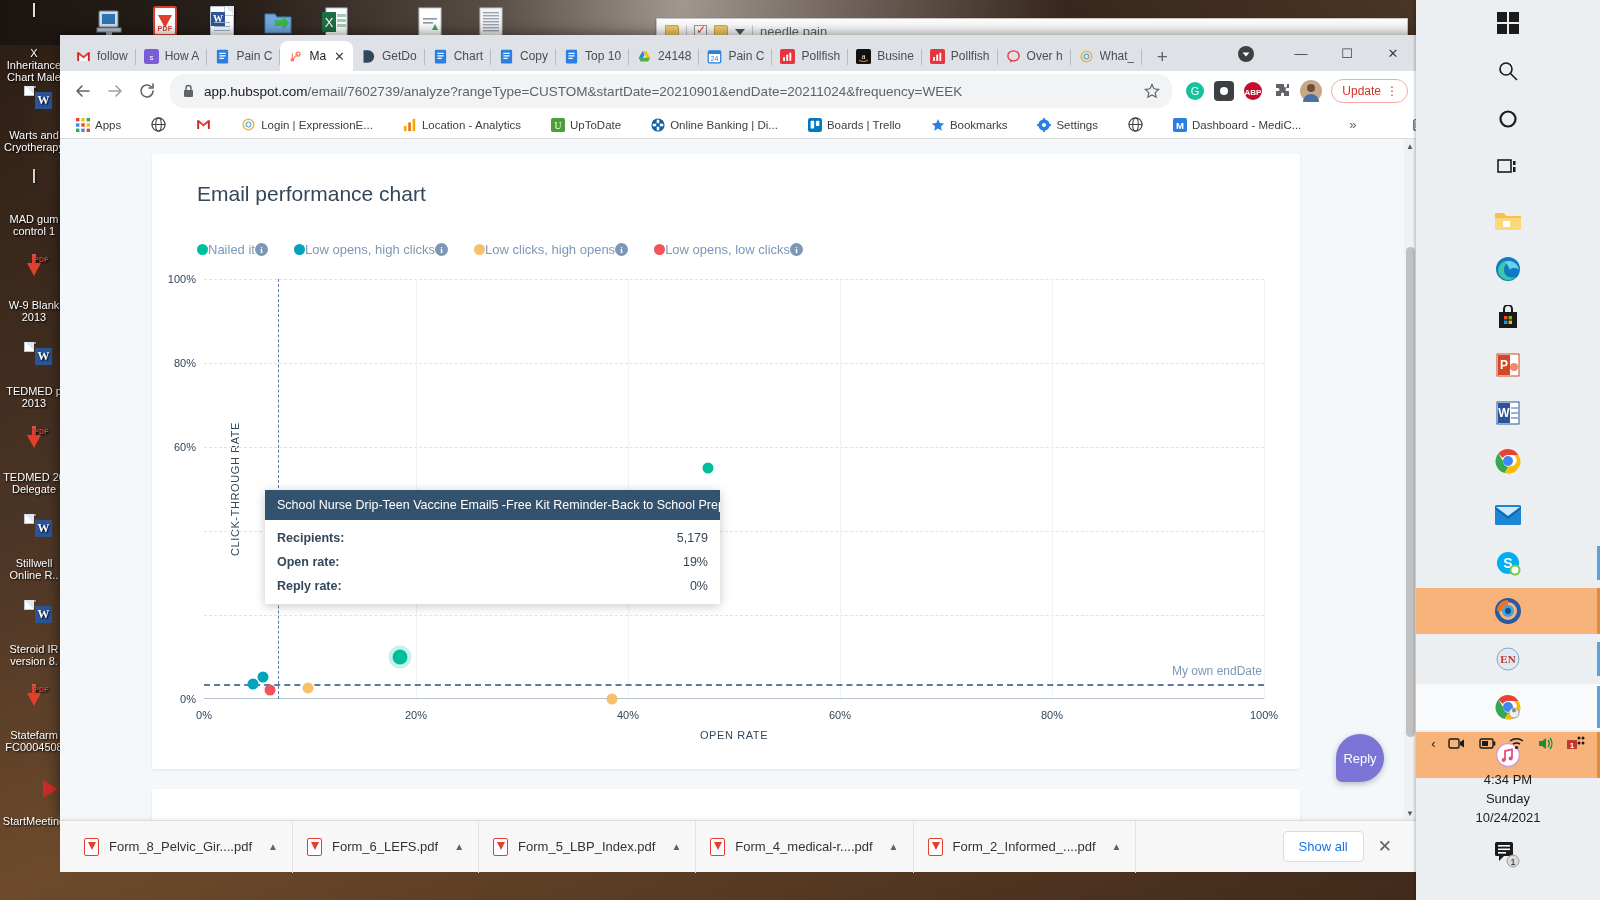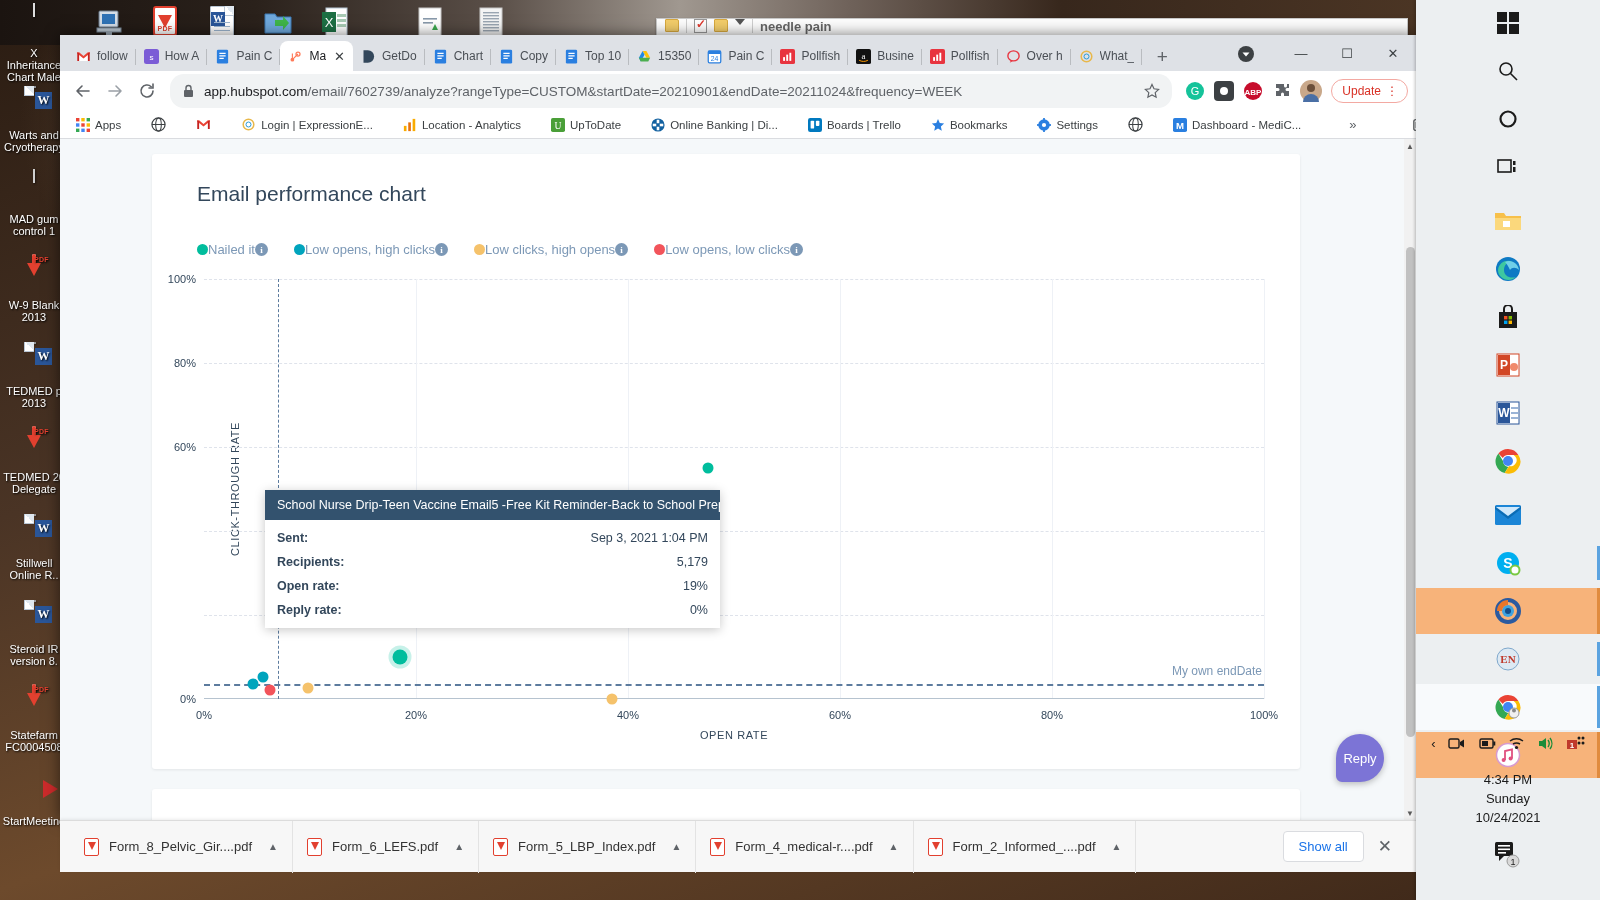--- a/index.html
+++ b/index.html
@@ -60,22 +60,22 @@
          position:relative; box-shadow:1px 1px 3px rgba(0,0,0,.6);}
   .starti:after{ content:""; position:absolute; left:9px; top:8px; width:0;height:0;
          border-left:15px solid #cc2b2b; border-top:9px solid transparent; border-bottom:9px solid transparent;}
 
   
   .topicon{ position:absolute; top:6px; width:34px; height:36px; }
 
   
   #deskbar{
     position:absolute; left:656px; top:18px; width:752px; height:27px;
-    background:#fdfdfd; border:1px solid #c8c8c8; display:flex; align-items:flex-start;
-    gap:7px; padding:0 8px; box-shadow:0 1px 2px rgba(0,0,0,.35);font-weight:bold;
+    background:#fdfdfd; border:1px solid #c8c8c8; display:flex; align-items:center;
+    gap:7px; padding:0 8px; box-shadow:0 1px 2px rgba(0,0,0,.35);
   }
   #deskbar .folder{ width:14px;height:13px;background:#f3cd6a;border:1px solid #d8a93f;border-radius:1px 2px 1px 1px;}
   #deskbar .sep{ width:1px;height:14px;background:#cfcfcf;}
   #deskbar .chk{ width:13px;height:14px;border:1px solid #9a9a9a;background:#fff;position:relative;}
   #deskbar .chk:after{content:"✓";position:absolute;left:1px;top:-3px;color:#e03a2f;font-size:12px;}
   #deskbar .carat{ width:0;height:0;border-left:5px solid transparent;border-right:5px solid transparent;border-top:6px solid #555;}
   #deskbar .q{ color:#666; font-size:13px; }
 
   
   #browser{
@@ -432,21 +432,21 @@
         </svg>
       <span class="ttl">Top 10</span>
     </div>
 
     <div class="tab">
       <svg class="favicon" viewBox="0 0 24 24">
           <path d="M9 3h6l6 11h-6z" fill="#ffc107"></path>
           <path d="M9 3L3 14l3 6 6-11z" fill="#1e88e5"></path>
           <path d="M3 14h18l-3 6H6z" fill="#4caf50"></path>
         </svg>
-      <span class="ttl">15350</span>
+      <span class="ttl">24148</span>
     </div>
 
     <div class="tab">
       <svg class="favicon" viewBox="0 0 24 24">
           <rect x="2" y="3" width="20" height="19" rx="2" fill="#fff" stroke="#2a7fe0" stroke-width="2"></rect>
           <rect x="2" y="3" width="20" height="5" fill="#2a7fe0"></rect>
           <text x="12" y="19" font-size="11" fill="#2a7fe0" text-anchor="middle" font-family="Liberation Sans">24</text>
         </svg>
       <span class="ttl">Pain C</span>
     </div>
@@ -773,24 +773,20 @@
         <div class="pt" style="left:4.6%;  top:96.4%;background:#00a4bd"></div>
         <div class="pt" style="left:9.8%;  top:97.4%;background:#f5c26b"></div>
         <div class="pt" style="left:38.5%; top:100%; background:#f5c26b"></div>
         <div class="pt" style="left:6.2%;  top:97.8%;background:#f2545b"></div>
       </div>
 
       <div id="tooltip">
         <div id="tthead">School Nurse Drip-Teen Vaccine Email5 -Free Kit Reminder-Back to School Prep-A</div>
         <div id="ttpad"></div>
         <div class="ttrow">
-          <span class="k">Sent:</span>
-          <span class="v">Sep 3, 2021 1:04 PM</span>
-        </div>
-        <div class="ttrow">
           <span class="k">Recipients:</span>
           <span class="v">5,179</span>
         </div>
         <div class="ttrow">
           <span class="k">Open rate:</span>
           <span class="v">19%</span>
         </div>
         <div class="ttrow">
           <span class="k">Reply rate:</span>
           <span class="v">0%</span>

